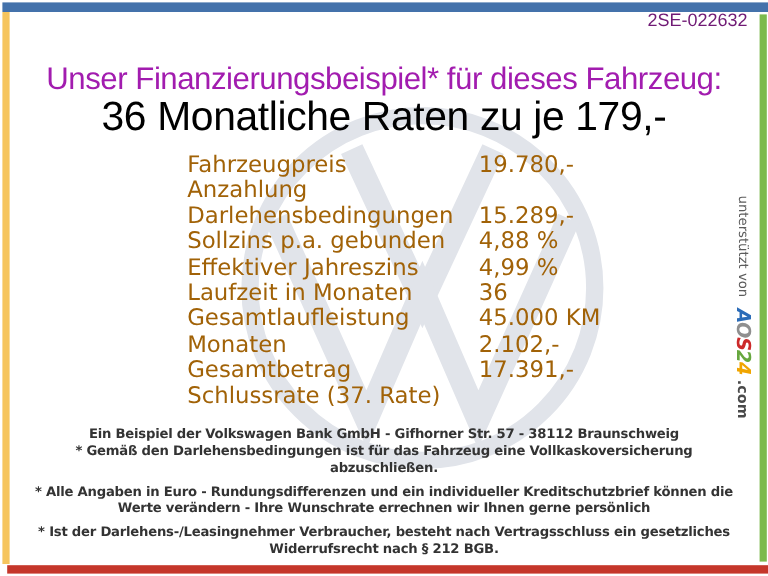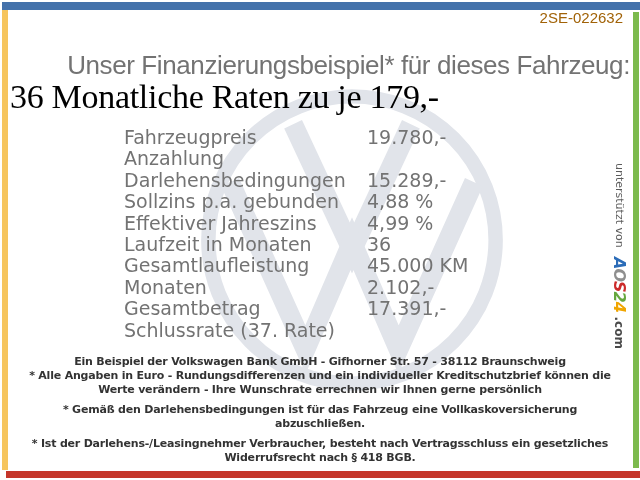--- a/index.html
+++ b/index.html
@@ -12,29 +12,29 @@
   .bar-top{left:2px;right:0;top:2px;height:8px;}
   .bar-left{left:2px;top:10px;width:6px;height:460px;}
   .bar-right{right:1px;top:12px;width:6px;height:456px;}
   .bar-bottom{left:6px;right:0;bottom:2px;height:7px;}
 
   
   .watermark{position:absolute;left:197px;top:85px;width:310px;height:310px;z-index:0;}
 
   .content{position:absolute;inset:0;z-index:1;}
 
-  .doc-number{position:absolute;top:9px;right:17px;font-size:15px;color:#a16207;
+  .doc-number{position:absolute;top:9px;right:17px;font-size:15px;color:#701a75;
               font-family:"Liberation Sans",sans-serif;margin-left:47px;}
 
-  .title1{position:absolute;top:50px;left:10px;right:10px;text-align:right;
-          font-family:"Liberation Sans",sans-serif;font-size:26px;letter-spacing:-0.4px;color:#737373;}
-  .title2{position:absolute;top:78px;left:10px;right:10px;text-align:left;
-          font-family:Liberation Serif, serif;font-size:34px;letter-spacing:-0.3px;color:#000;}
+  .title1{position:absolute;top:50px;left:10px;right:10px;text-align:center;
+          font-family:"Liberation Sans",sans-serif;font-size:26px;letter-spacing:-0.4px;color:#a21caf;}
+  .title2{position:absolute;top:78px;left:10px;right:10px;text-align:center;
+          font-family:Liberation Sans, sans-serif;font-size:34px;letter-spacing:-0.3px;color:#000;}
 
-  .fin-table{position:absolute;left:124px;top:127px;font-size:19px;line-height:21.4px;color:#737373;}
+  .fin-table{position:absolute;left:156px;top:127px;font-size:19px;line-height:21.4px;color:#a16207;}
   .fin-row{display:flex;}
   .fin-row .lbl{width:243px;}
   .fin-row .val{white-space:nowrap;}
 
   
   .sponsor{position:absolute;top:163px;right:11px;writing-mode:vertical-rl;
            font-family:"DejaVu Sans",sans-serif;white-space:nowrap;}
   .sp-prefix{font-size:11px;color:#5c5c5c;}
   .sp-logo{font-size:16px;font-weight:bold;font-style:italic;letter-spacing:-1px;
            margin-inline:9px 5px;}
@@ -110,19 +110,19 @@
         <span class="lbl">Schlussrate (37. Rate)</span>
       </div>
     </div>
 
     <div class="sponsor">
       <span class="sp-prefix">unterstützt von</span><span class="sp-logo"><span style="color: rgb(43, 108, 184);">A</span><span style="color: rgb(143, 143, 143);">O</span><span style="color: rgb(204, 42, 42);">S</span><span style="color: rgb(102, 167, 62);">2</span><span style="color: rgb(240, 165, 0);">4</span></span><span class="sp-suffix">.com</span>
     </div>
 
     <div class="footer">
       <div class="bank-line">Ein Beispiel der Volkswagen Bank GmbH - Gifhorner Str. 57 - 38112 Braunschweig</div>
+      <div class="footnote">* Gemäß den Darlehensbedingungen ist für das Fahrzeug eine Vollkaskoversicherung abzuschließen.</div>
       <div class="footnote">* Alle Angaben in Euro - Rundungsdifferenzen und ein individueller Kreditschutzbrief können die Werte verändern - Ihre Wunschrate errechnen wir Ihnen gerne persönlich</div>
-      <div class="footnote">* Gemäß den Darlehensbedingungen ist für das Fahrzeug eine Vollkaskoversicherung abzuschließen.</div>
-      <div class="footnote">* Ist der Darlehens-/Leasingnehmer Verbraucher, besteht nach Vertragsschluss ein gesetzliches Widerrufsrecht nach § 418 BGB.</div>
+      <div class="footnote">* Ist der Darlehens-/Leasingnehmer Verbraucher, besteht nach Vertragsschluss ein gesetzliches Widerrufsrecht nach § 212 BGB.</div>
     </div>
 
   </div>
 </div>
 
 </body></html>

